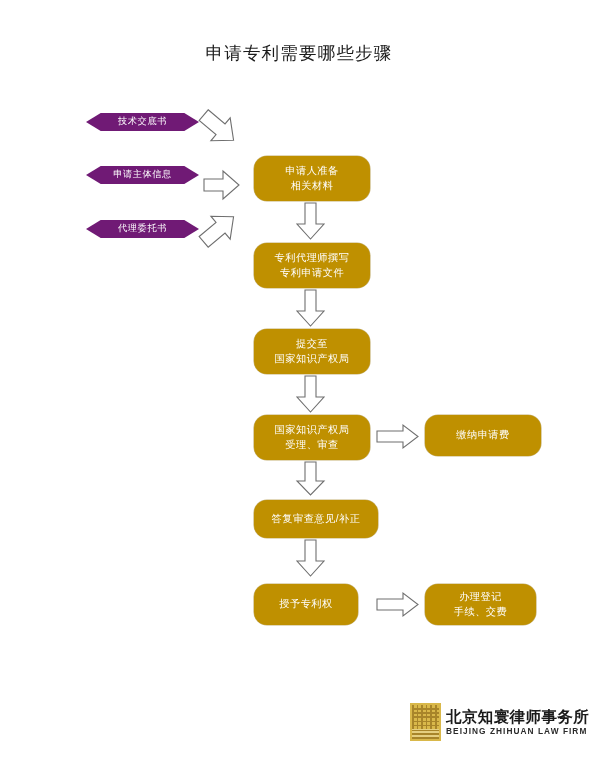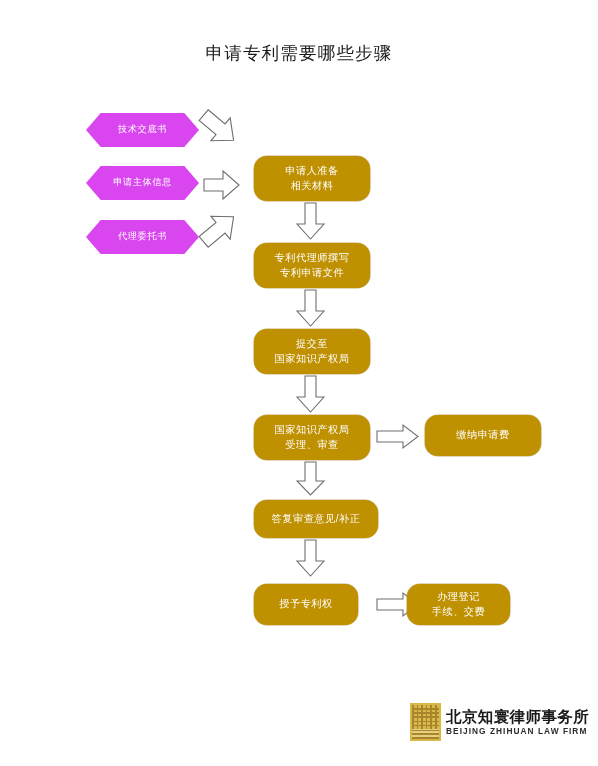--- a/index.html
+++ b/index.html
@@ -34,22 +34,22 @@
     letter-spacing: 1.2px;
     color: #1b1b1b;
     font-weight: 400;
     white-space: nowrap;
   }
 
   
   .hexagon {
     position: absolute;
     width: 113px;
-    height: 34px;
-    background: #d946ef;
+    height: 18px;
+    background: #701a75;
     color: #ffffff;
     display: flex;
     align-items: center;
     justify-content: center;
     font-size: 9.2px;
     letter-spacing: 0.6px;
     line-height: 1.2;
     clip-path: polygon(13% 0%, 87% 0%, 100% 50%, 87% 100%, 13% 100%, 0% 50%);
     text-align: center;
     white-space: nowrap;
@@ -78,21 +78,21 @@
   }
   .node .lines span { display: block; white-space: nowrap; }
 
   .n-prepare   { left: 254px; top: 156px; width: 116px; height: 45px; }
   .n-draft     { left: 254px; top: 243px; width: 116px; height: 45px; }
   .n-submit    { left: 254px; top: 329px; width: 116px; height: 45px; }
   .n-accept    { left: 254px; top: 415px; width: 116px; height: 45px; }
   .n-reply     { left: 254px; top: 500px; width: 124px; height: 38px; }
   .n-grant     { left: 254px; top: 584px; width: 104px; height: 41px; }
   .n-fee       { left: 425px; top: 415px; width: 116px; height: 41px; }
-  .n-register  { left: 407px; top: 584px; width: 103px; height: 41px; }
+  .n-register  { left: 425px; top: 584px; width: 111px; height: 41px; }
 
   
   .arrow {
     position: absolute;
     display: block;
   }
   .arrow svg { display: block; overflow: visible; }
   .arrow svg polygon {
     fill: #ffffff;
     stroke: #6f6f6f;

